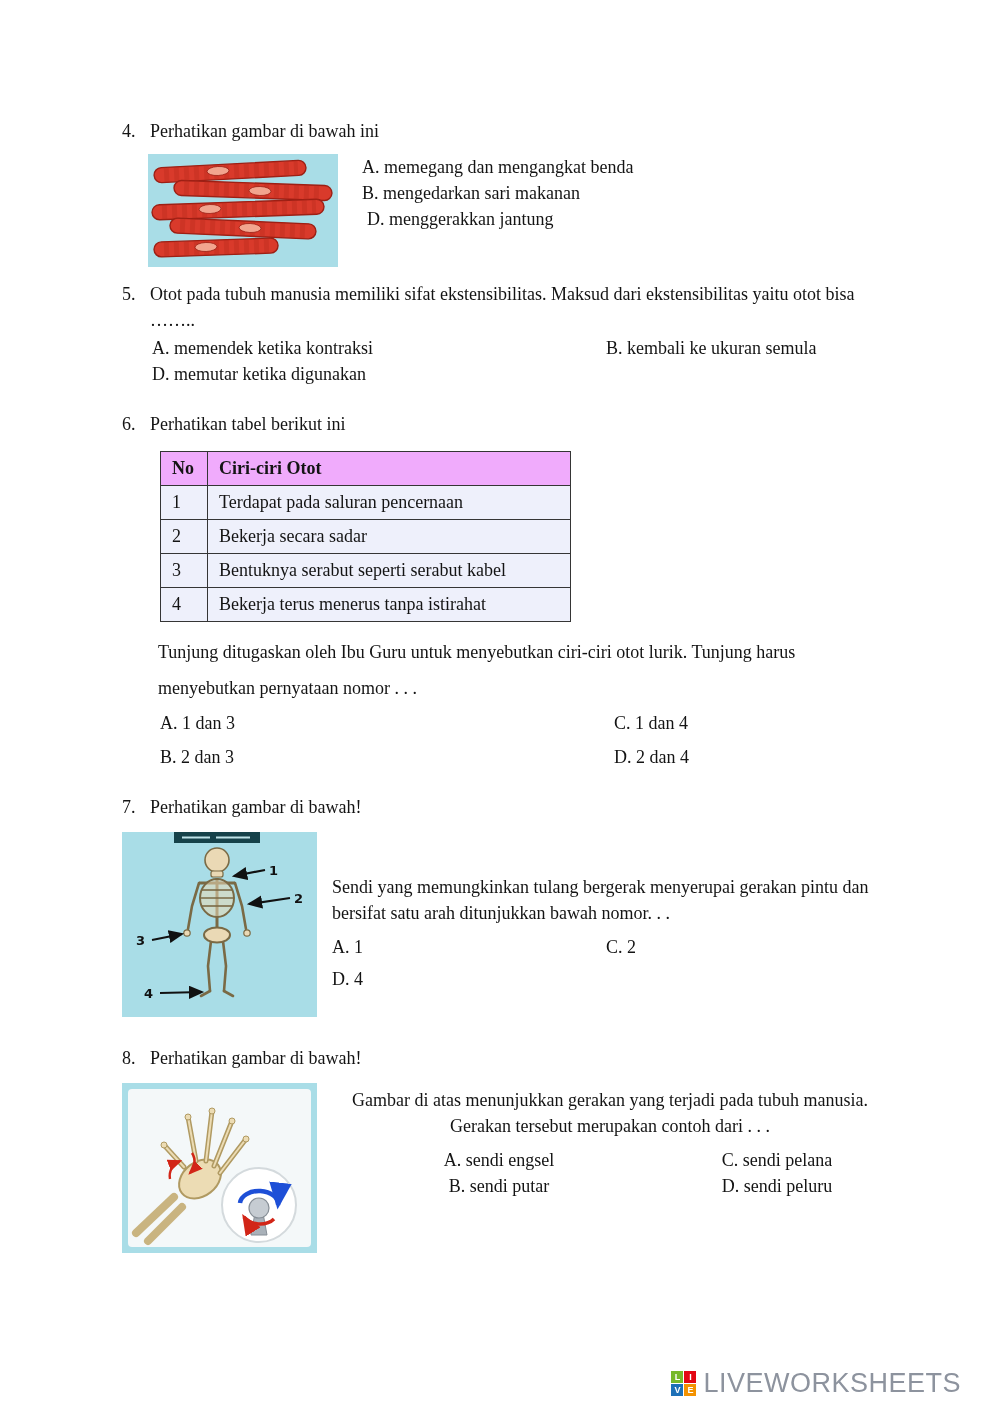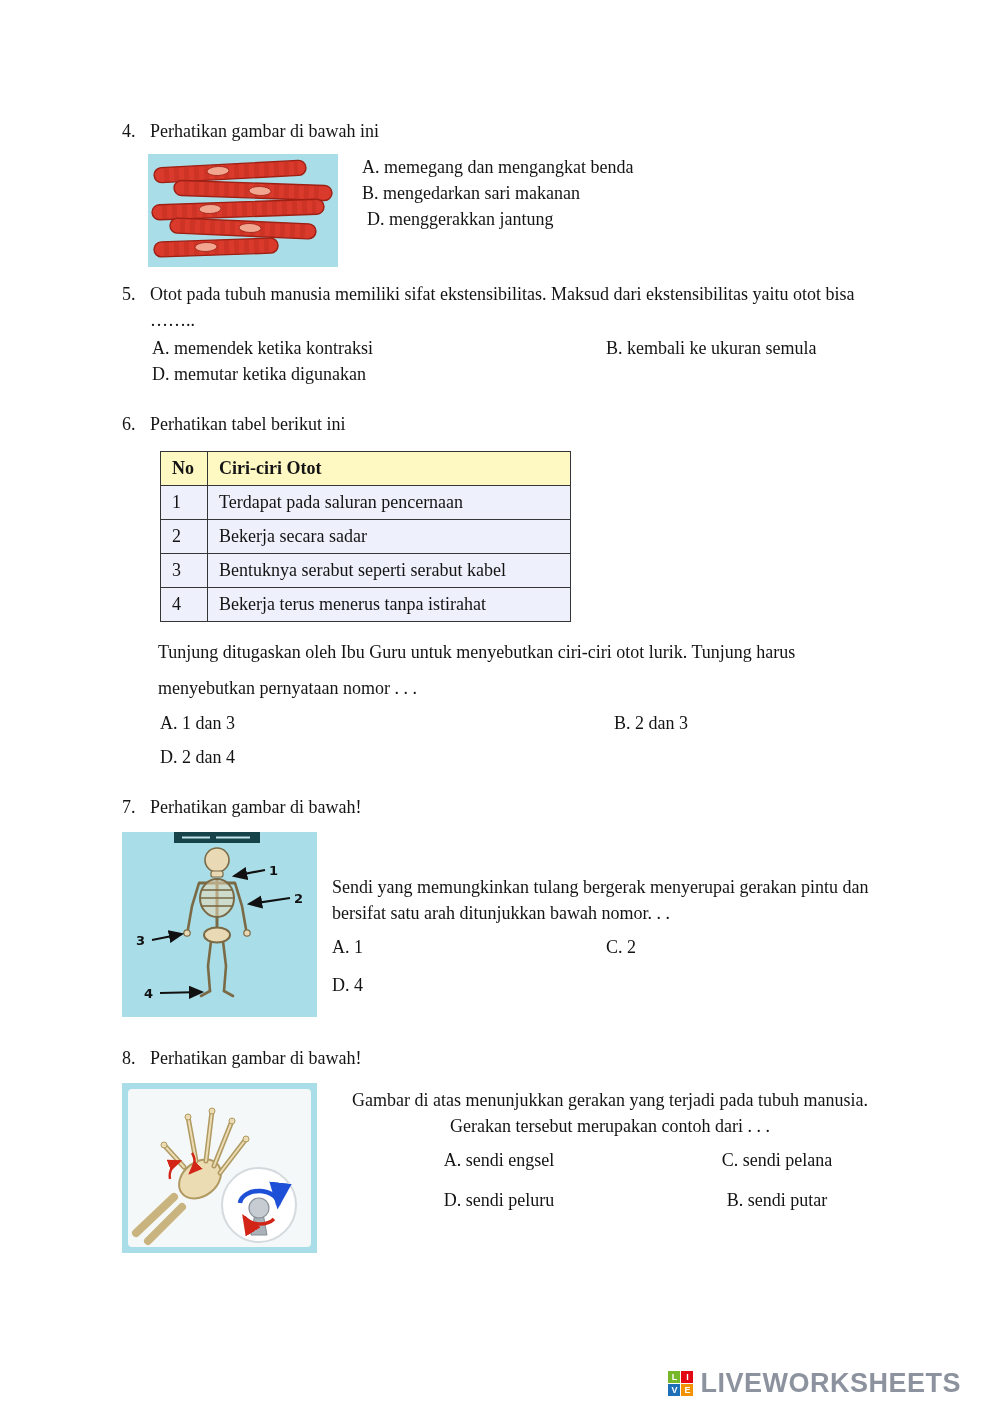--- a/index.html
+++ b/index.html
@@ -44,39 +44,39 @@
     border-collapse:collapse;
     margin:14px 0 0 38px;
   }
   table.otot th, table.otot td {
     border:1.8px solid #353535;
     padding:4px 11px;
     height:34px;
     text-align:left;
     vertical-align:middle;
   }
-  table.otot th { background:#fef9c3; font-weight:bold; }
+  table.otot th { background:#f0abfc; font-weight:bold; }
   table.otot td { background:#eef0fb; }
   table.otot .col-no { width:47px; }
   table.otot .col-ciri { width:363px; }
   .q6-text { margin:12px 0 0 36px; width:738px; line-height:36px; }
   .q6 .opt-grid { margin-left:38px; grid-template-columns:446px 1fr; margin-top:4px;gap:8px; }
 
   
   .q7 { margin-top:24px; }
   .q7-body { display:flex; margin-top:12px; }
   .q7 .img-frame { margin-left:0; }
   .q7-right { margin-left:15px; margin-top:42px; width:545px; line-height:26px; }
-  .q7 .opt-grid { margin-left:0; grid-template-columns:274px 1fr; row-gap:12px; margin-top:8px; }
+  .q7 .opt-grid { margin-left:0; grid-template-columns:274px 1fr; row-gap:6px; margin-top:8px; }
 
   
   .q8 { margin-top:28px; }
   .q8-body { display:flex; margin-top:12px;text-align:center; }
   .q8-right { margin-left:15px; margin-top:4px; width:556px; line-height:26px; }
-  .q8 .opt-grid { margin-left:0; grid-template-columns:334px 1fr; row-gap:14px; margin-top:8px; }
+  .q8 .opt-grid { margin-left:0; grid-template-columns:334px 1fr; margin-top:8px; }
 
   
   .footer {
     position:absolute;
     right:38px;
     bottom:14px;
     display:flex;
     align-items:center;
     gap:7px;
   }
@@ -93,21 +93,21 @@
     font-size:9px;
     line-height:12px;
     text-align:center;
   }
   .logo-cell:nth-child(1){ background:#76b82a; }
   .logo-cell:nth-child(2){ background:#e30613; }
   .logo-cell:nth-child(3){ background:#1d70b7; }
   .logo-cell:nth-child(4){ background:#f39200; }
   .brand-text {
     font-family:"Liberation Sans", sans-serif;
-    font-weight:bold;
+    font-weight:normal;
     font-size:27px;
     letter-spacing:.5px;
     color:#8d939e;
   }
 </style>
 </head>
 <body>
 
 <div class="content">
 
@@ -190,20 +190,21 @@
         </tr>
         <tr>
           <td>4</td>
           <td>Bekerja terus menerus tanpa istirahat</td>
         </tr>
       </tbody>
     </table>
     <p class="q6-text">Tunjung ditugaskan oleh Ibu Guru untuk menyebutkan ciri-ciri otot lurik. Tunjung harus menyebutkan pernyataan nomor . . .</p>
     <div class="opt-grid">
       <div class="opt">A. 1 dan 3</div>
+      <div class="opt">C. 1 dan 4</div>
       <div class="opt">B. 2 dan 3</div>
       <div class="opt">D. 2 dan 4</div>
     </div>
   </section>
 
   <section class="q7">
     <div class="qhead">
       <span class="qnum">7.</span>
       <span class="qtitle">Perhatikan gambar di bawah!</span>
     </div>
@@ -320,22 +321,22 @@
           <circle cx="137" cy="125" r="10" fill="#c6ccd2" stroke="#868e96" stroke-width="1.2"></circle>
           <path d="M118 120 a19 13 0 0 1 38 2" stroke="#1d4fd7" stroke-width="4.5" fill="none" marker-end="url(#ahb)"></path>
           <path d="M152 136 a17 11 0 0 1 -30 -2" stroke="#d22517" stroke-width="3.5" fill="none" marker-end="url(#ahr)"></path>
         </svg>
       </div>
       <div class="q8-right">
         <p>Gambar di atas menunjukkan gerakan yang terjadi pada tubuh manusia. Gerakan tersebut merupakan contoh dari . . .</p>
         <div class="opt-grid">
           <div class="opt">A. sendi engsel</div>
           <div class="opt">C. sendi pelana</div>
+          <div class="opt">B. sendi putar</div>
           <div class="opt">D. sendi peluru</div>
-          <div class="opt">B. sendi putar</div>
         </div>
       </div>
     </div>
   </section>
 
 </div>
 
 <div class="footer">
   <div class="logo-grid">
     <span class="logo-cell">L</span>

